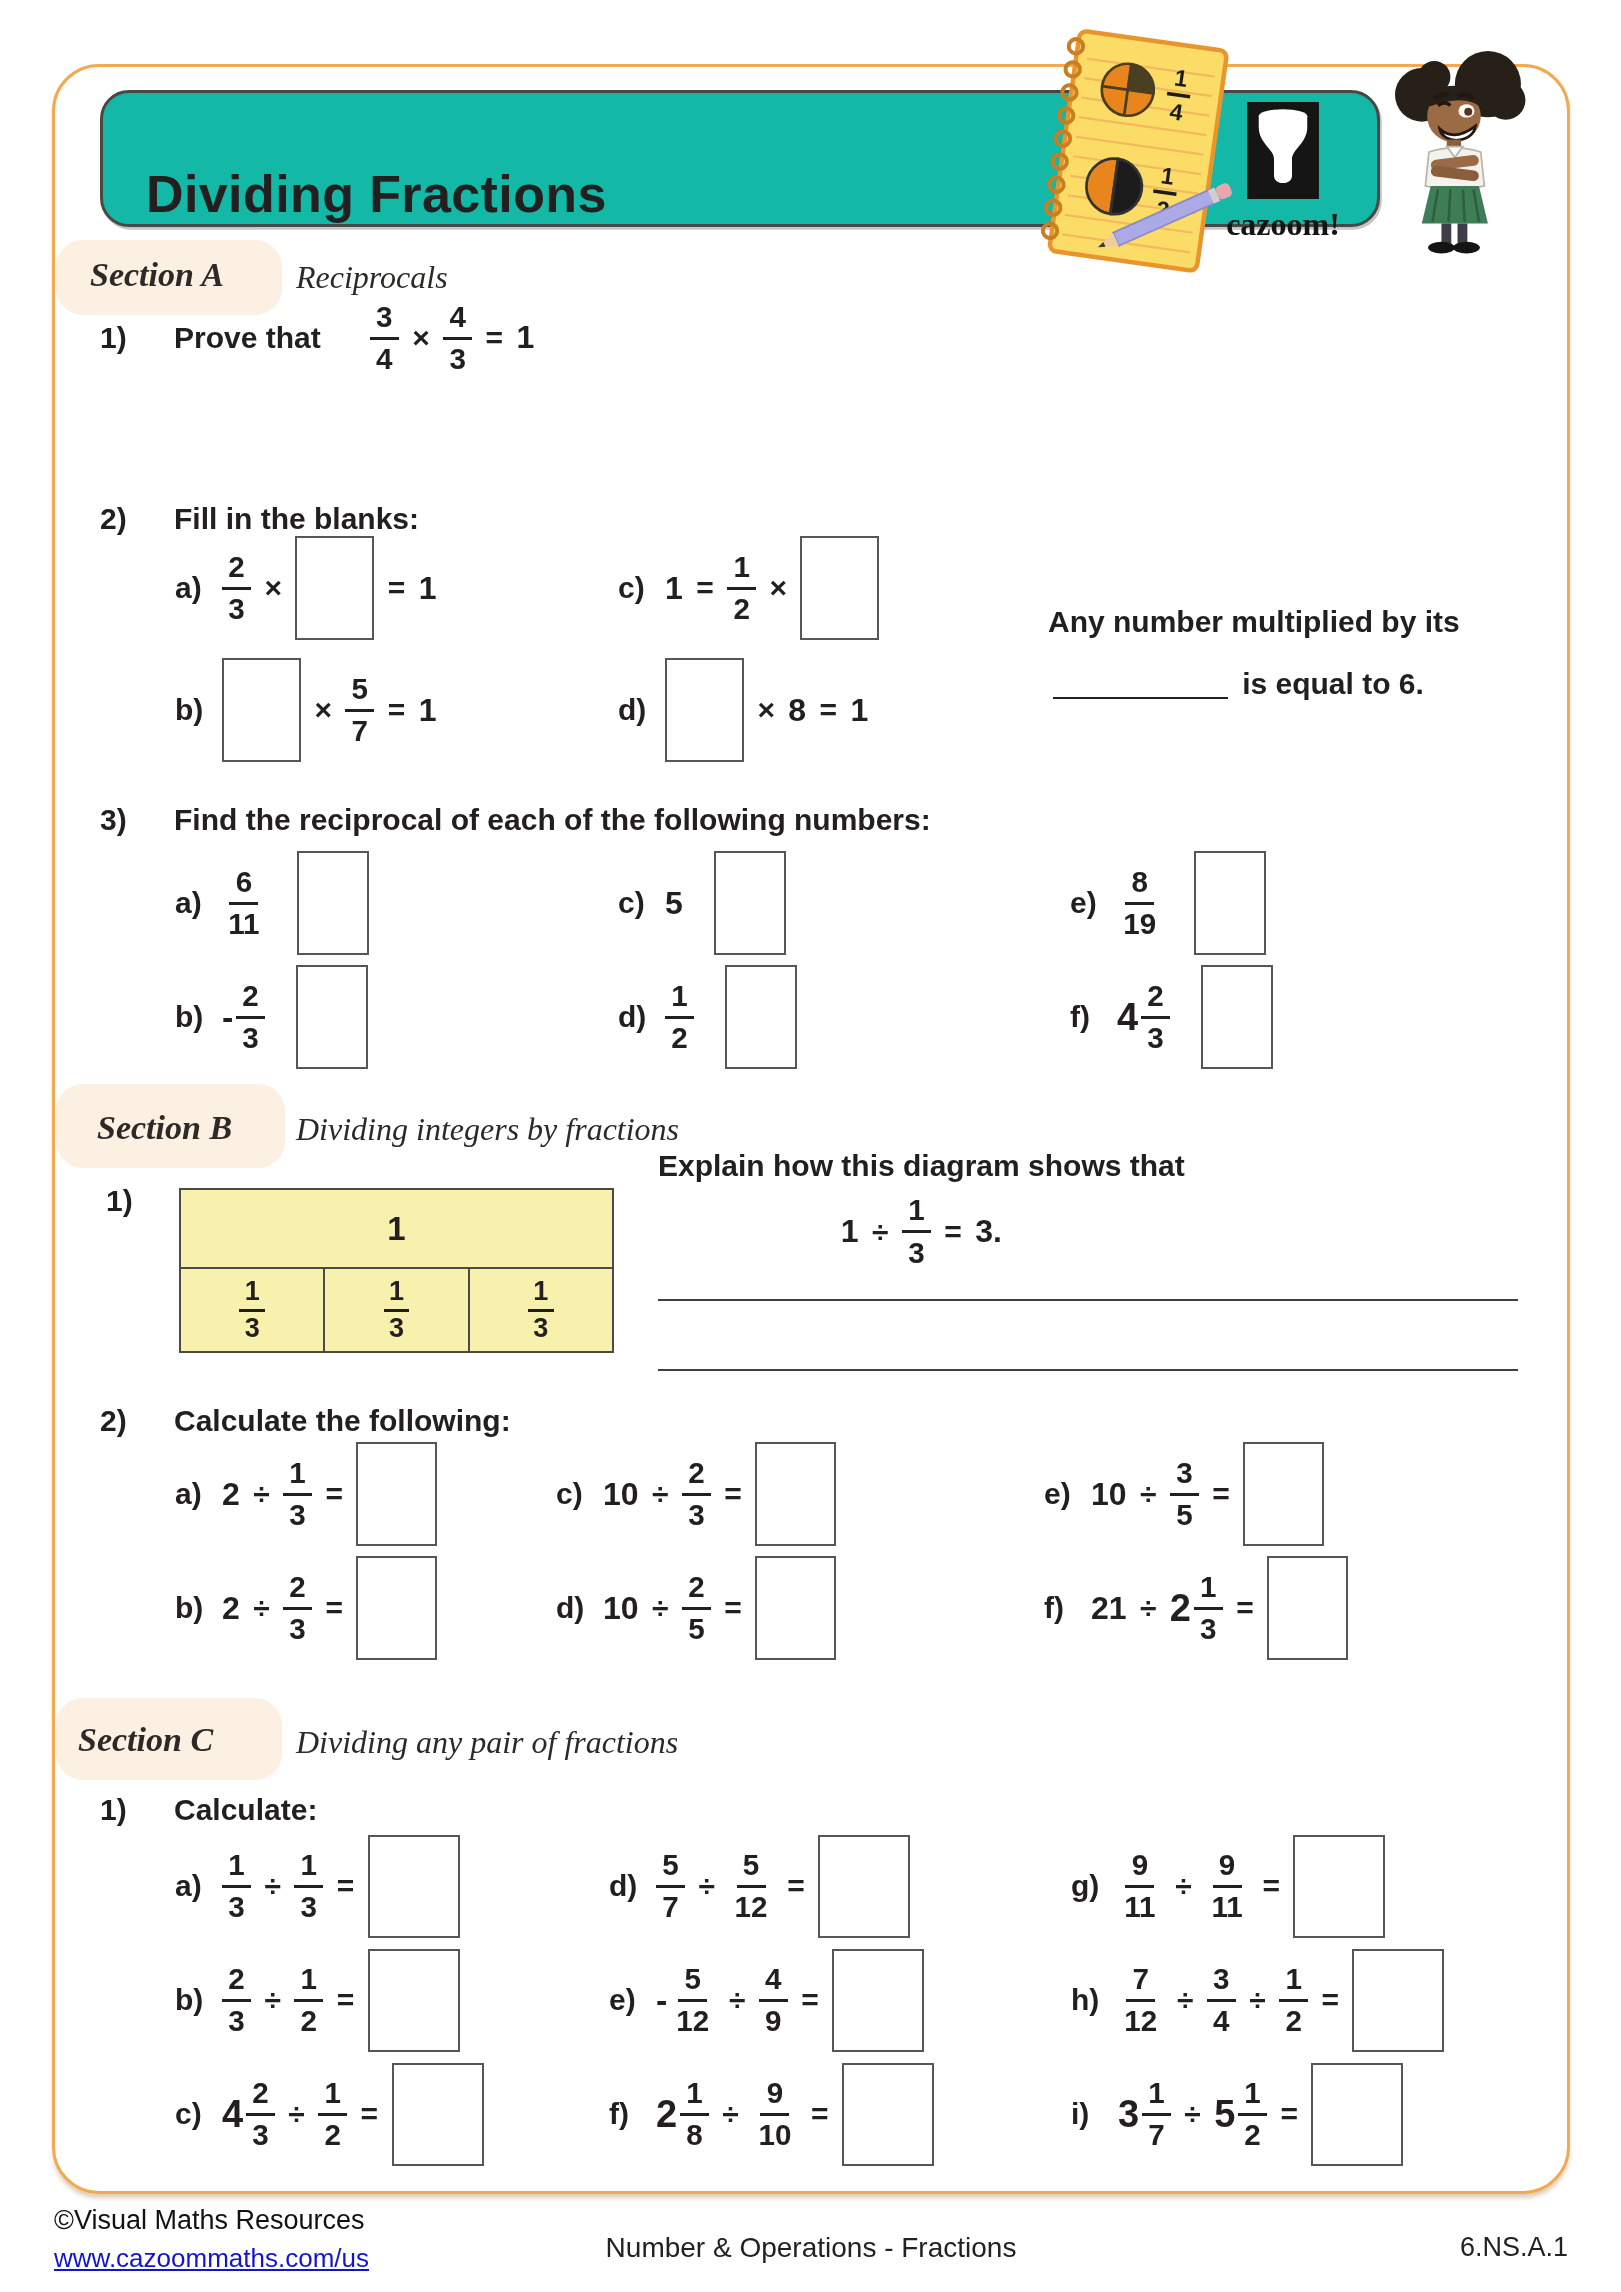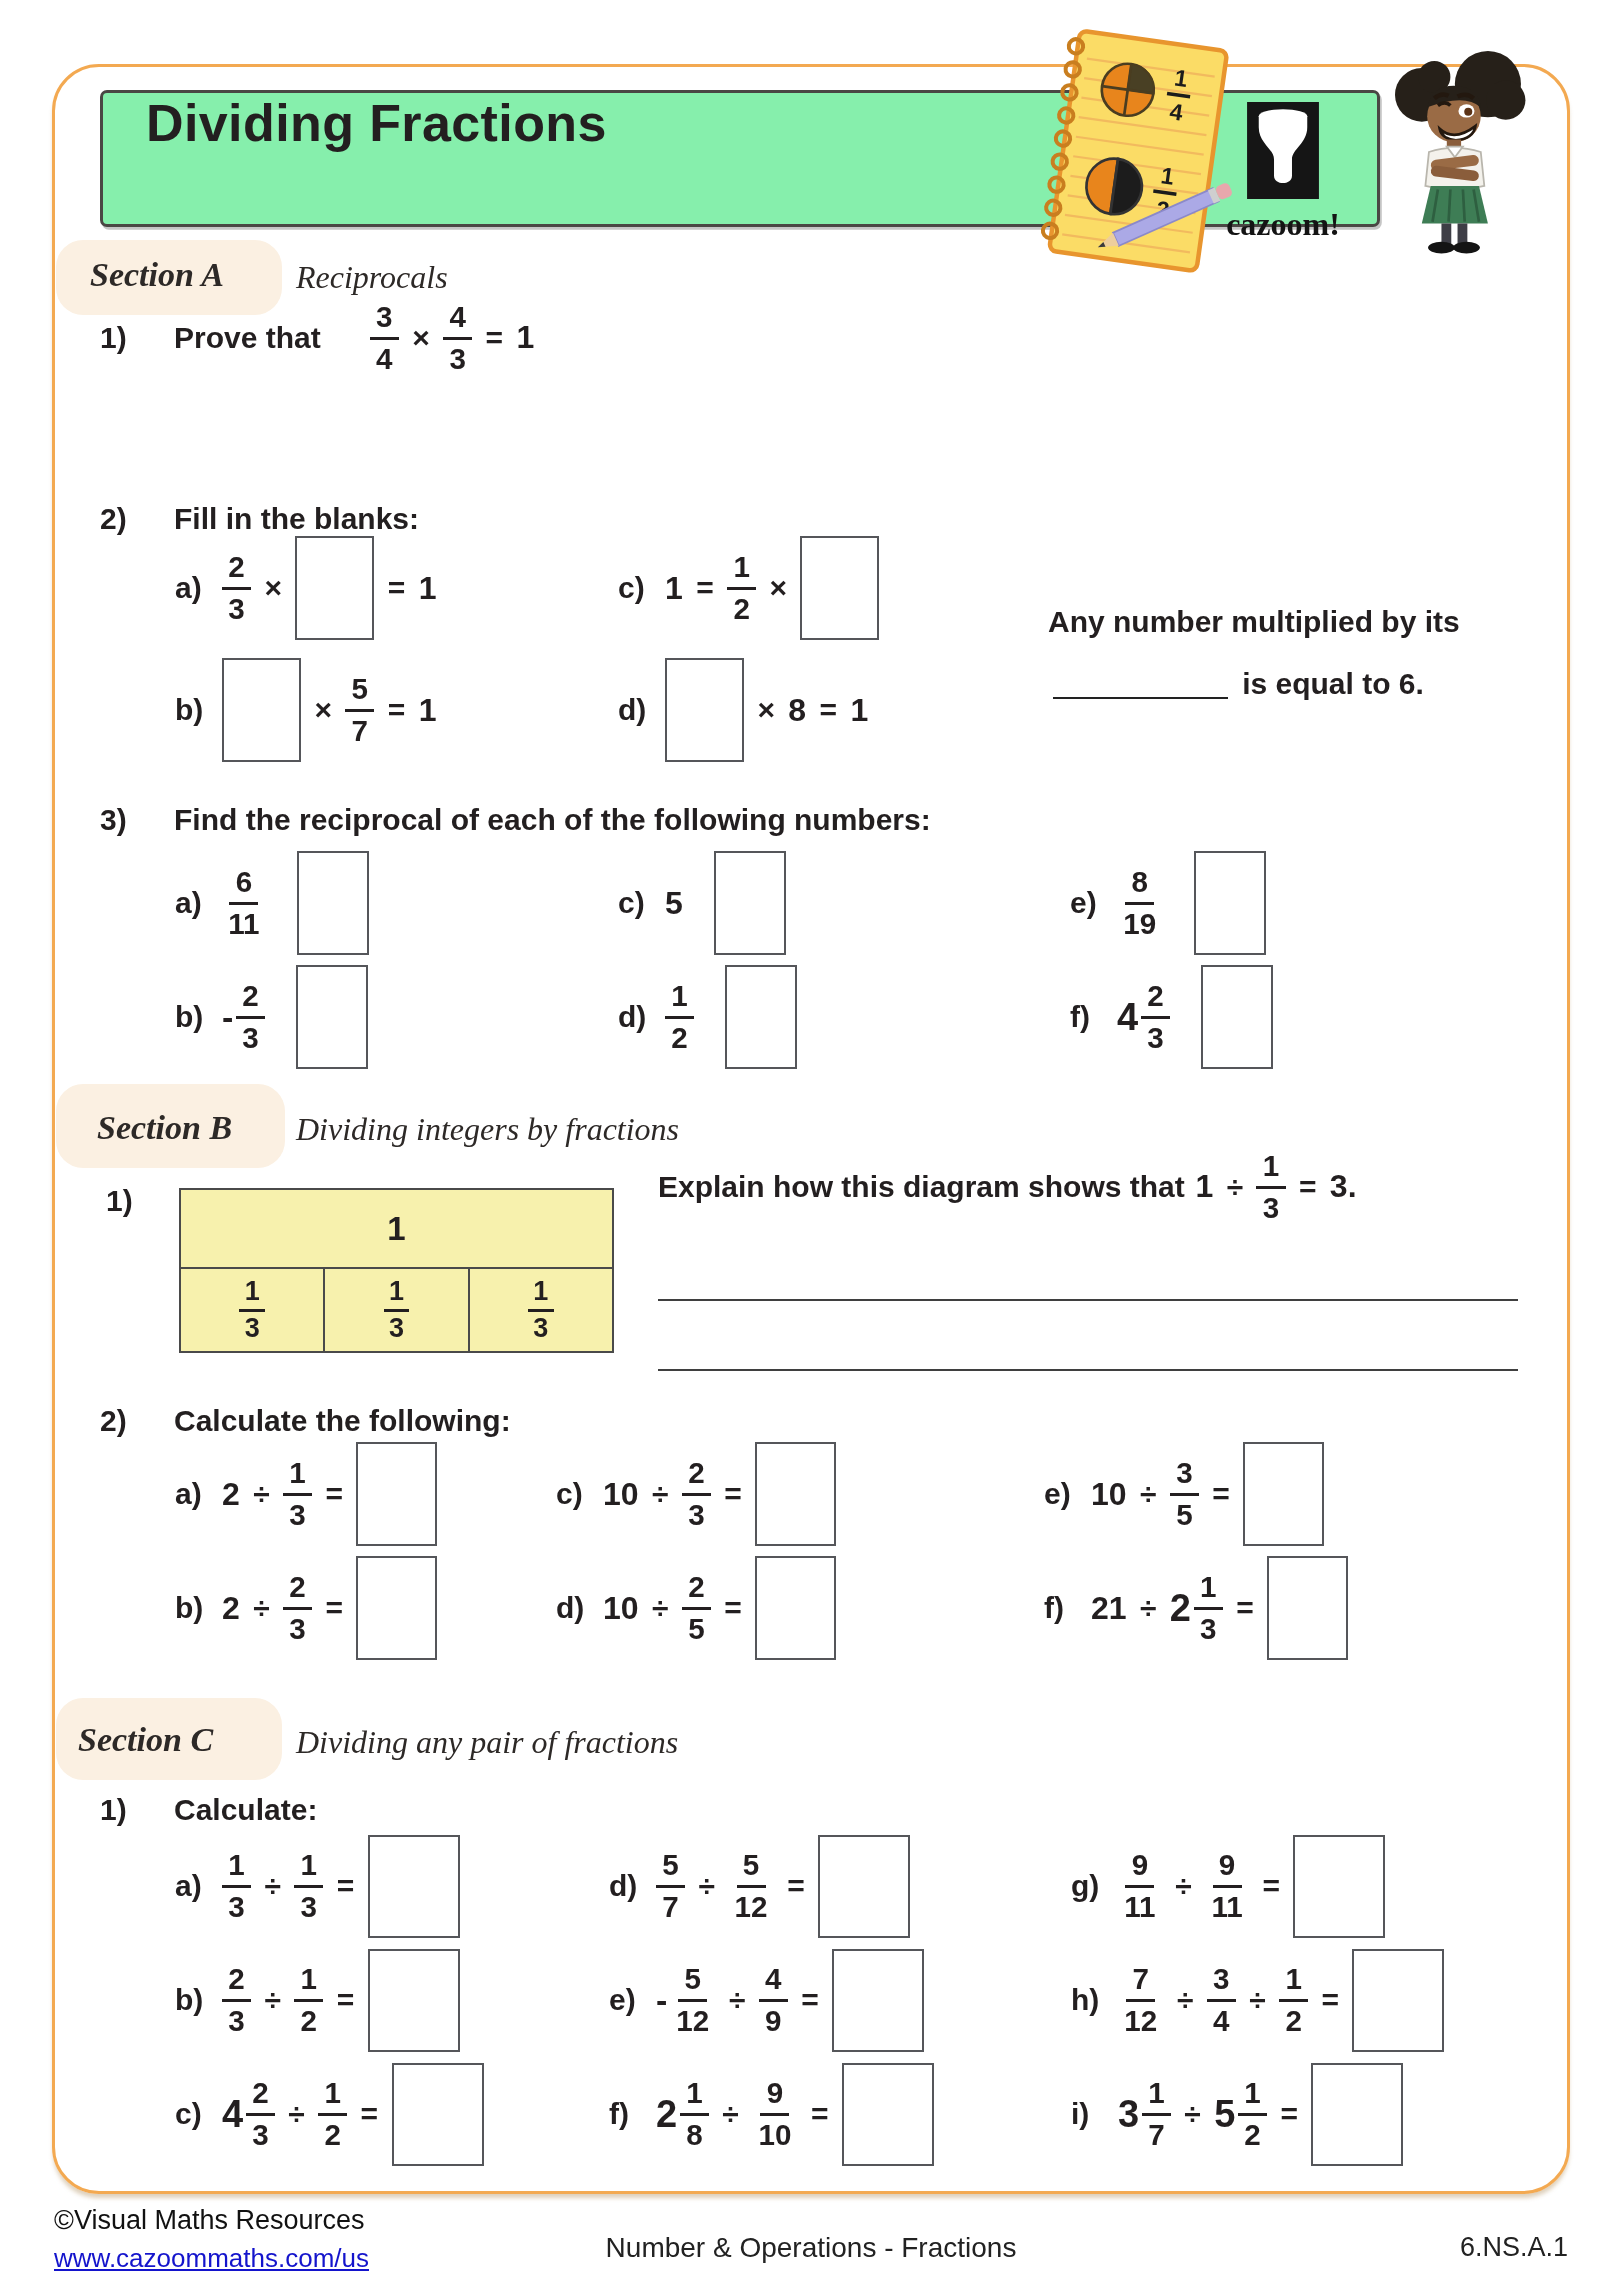--- a/index.html
+++ b/index.html
@@ -1,22 +1,22 @@
 <!DOCTYPE html>
 <html style="font-size:14.3px"><head>
 <meta charset="utf-8">
 <style>
   html,body{margin:0;padding:0;background:#ffffff;}
   .sheet{position:relative;width:1622px;height:2293px;background:#ffffff;overflow:hidden;
          font-family:"Liberation Sans",sans-serif;color:#231f20;}
   .frame{position:absolute;left:52px;top:64px;width:1512px;height:2124px;
          border:3.6px solid #F3A951;border-radius:47px;
          box-shadow:0 5.4px 4.5px -1.8px rgba(160,120,60,.35);}
-  .titlebar{position:absolute;left:100px;top:90px;width:1274px;height:131px;background:#86efac;
-            border:3.6px solid #4a4744;border-radius:7px;display:flex;align-items:flex-start;
+  .titlebar{position:absolute;left:100px;top:90px;width:1274px;height:131px;background:#14b8a6;
+            border:3.6px solid #4a4744;border-radius:29px;display:flex;align-items:flex-end;
             box-shadow:1.8px 2.7px 0 rgba(90,90,90,.35);z-index:2;}
   .titlebar h1{margin:0 0 0 43px;font-size:52px;font-weight:bold;letter-spacing:0.4px;}
   .notebook{position:absolute;left:1028px;top:25px;z-index:3;}
   .logo{position:absolute;left:1216px;top:102px;width:134px;text-align:center;z-index:3;}
   .logo-text{font-family:"Liberation Serif",serif;font-weight:bold;font-size:32px;color:#141414;margin-top:3.6px;}
   .girl{position:absolute;left:1395px;top:50px;z-index:4;}
 
   .blob{position:absolute;background:#FBF0E2;border-radius:27px;}
   .sec-name{position:absolute;font-family:"Liberation Serif",serif;font-style:italic;font-weight:700;font-size:34px;color:#2d2927;}
   .sec-topic{position:absolute;font-family:"Liberation Serif",serif;font-style:italic;font-weight:400;font-size:32px;color:#2d2927;}
@@ -54,21 +54,21 @@
   .diagram{position:absolute;left:179px;top:1188px;width:435px;}
   .diag-top{height:77px;border:2.7px solid #4a4a4a;background:#F7F1AD;display:flex;align-items:center;justify-content:center;
             font-size:33px;font-weight:bold;}
   .diag-row{display:flex;}
   .diag-cell{flex:1;height:82px;border:2.7px solid #4a4a4a;border-top:none;background:#F7F1AD;
              display:flex;align-items:center;justify-content:center;}
   .diag-cell + .diag-cell{border-left:none;}
   .diag-cell .fn{font-size:27px;padding:0.9px 5.4px 3.6px;border-bottom-width:3.1px;}
   .diag-cell .fd{font-size:27px;padding:2.7px 5.4px 0.9px;}
   .explain{position:absolute;left:658px;top:1149px;display:flex;align-items:center;gap:10.7px;
-           font-size:30px;font-weight:bold;white-space:nowrap;}
+           font-size:30px;font-weight:bold;white-space:nowrap;flex-direction:column;}
   .ansline{position:absolute;left:658px;width:860px;height:0;border-top:2.7px solid #3f3f3f;}
 
   .f-copy{position:absolute;left:54px;top:2205px;font-size:27px;color:#111;}
   .f-url{position:absolute;left:54px;top:2243px;font-size:26px;color:#1414CC;text-decoration:underline;}
   .f-center{position:absolute;left:0;right:0;top:2232px;text-align:center;font-size:28px;color:#222;}
   .f-code{position:absolute;right:54px;top:2232px;font-size:27px;color:#222;}
   .nb-num{font:bold 26px "Liberation Sans",sans-serif;fill:#1c1c1c;}
 </style>
 </head>
 <body>

